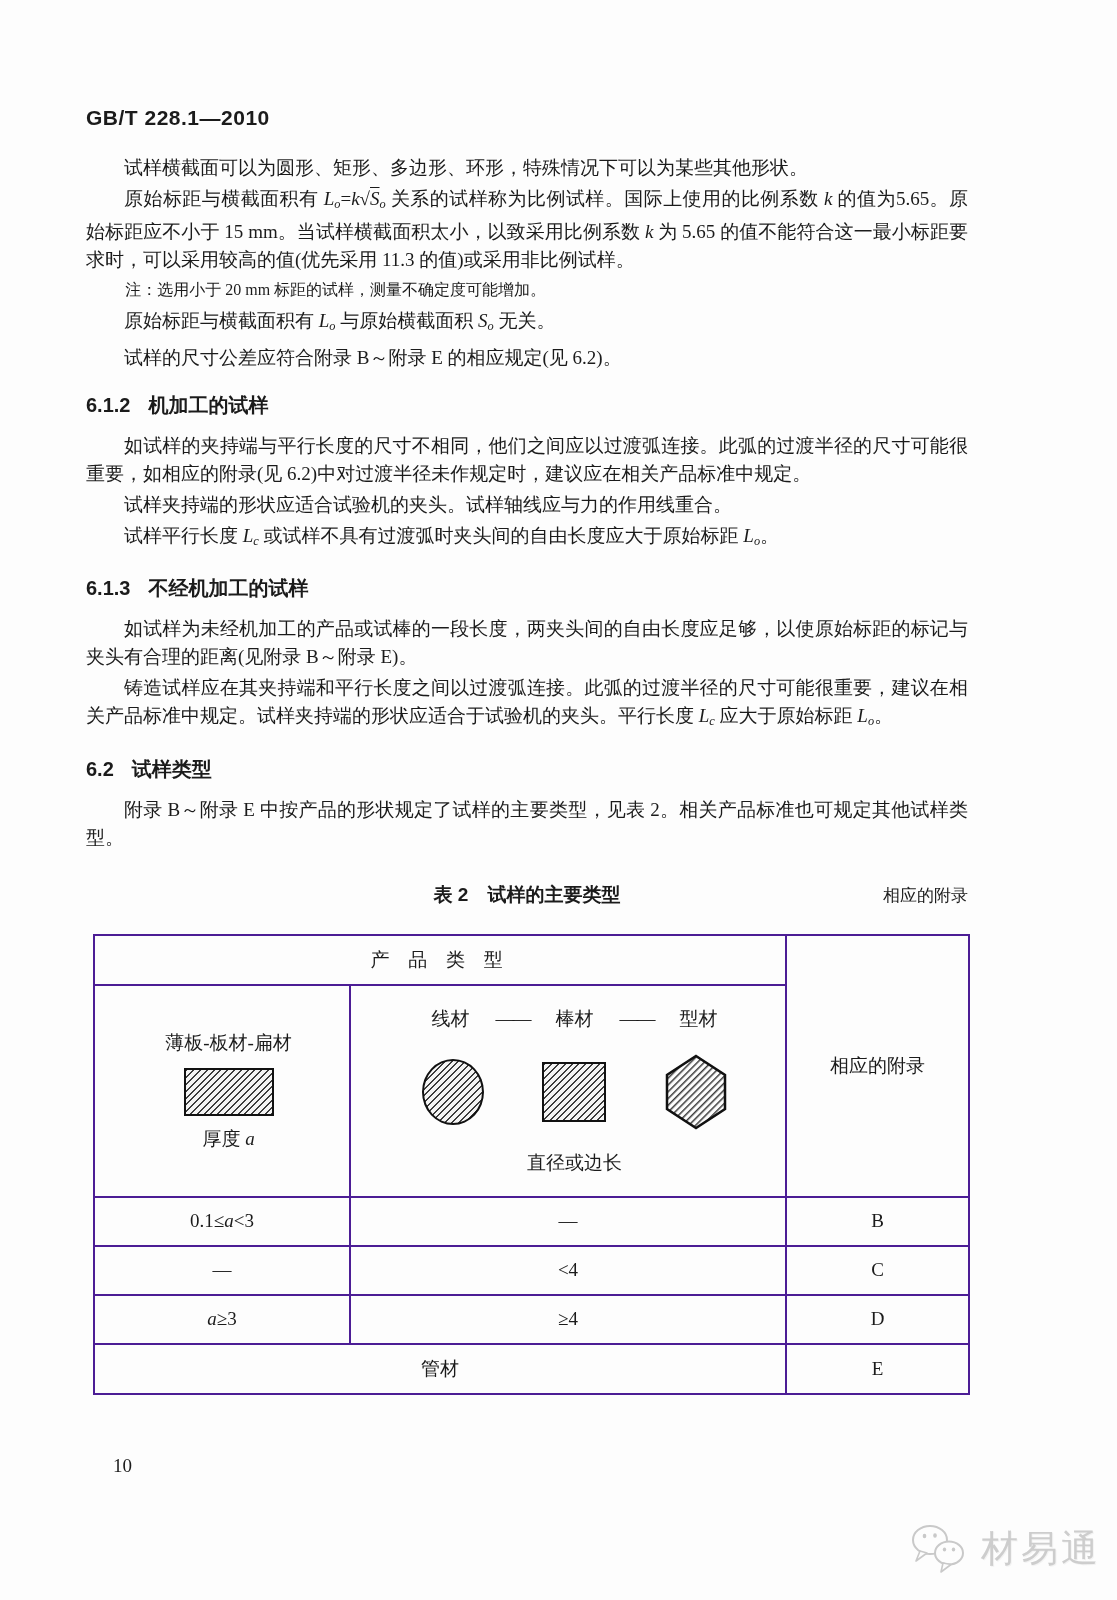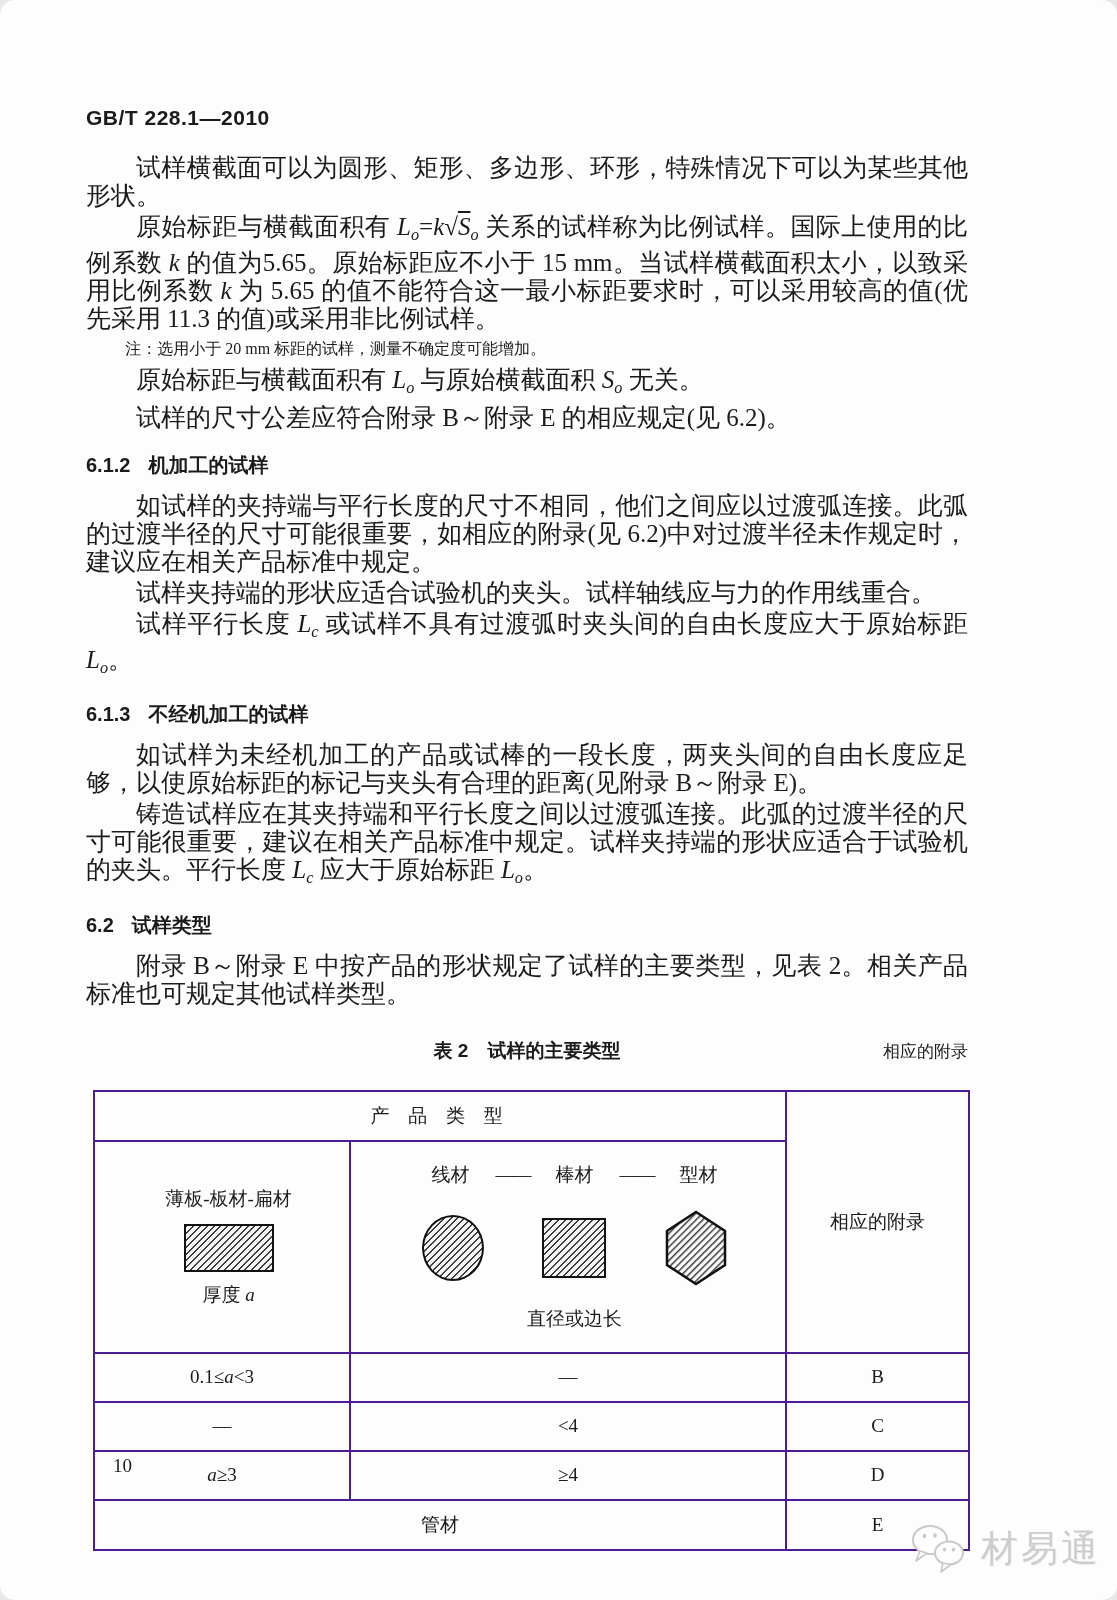--- a/index.html
+++ b/index.html
@@ -1,28 +1,28 @@
 <!DOCTYPE html>
 <html><head>
 <meta charset="utf-8">
 <style>
   html,body{margin:0;padding:0;background:#e8e8e8;}
   .page{
     position:relative; width:1117px; height:1600px; background:#fdfdfd;
     font-family:"Liberation Serif","DejaVu Serif",serif; color:#1b1b1b;
-    overflow:hidden; margin:0 auto;border-radius:15px;
+    overflow:hidden; margin:0 auto;
   }
   .content{ padding:106px 149px 0 86px; }
   .doc-code{
     font-family:"Liberation Sans","DejaVu Sans",sans-serif;
     font-weight:bold; font-size:21px; line-height:24px; margin-bottom:24px;
     letter-spacing:0.5px;
   }
   p.body-p{
-    font-size:25px; line-height:28px; text-align:justify;
+    font-size:19px; line-height:28px; text-align:justify;
     text-indent:2em; margin:0 0 3px 0;
   }
   p.note{
     font-size:16px; line-height:24px; text-indent:2.45em;
     margin:4px 0 5px 0; text-align:justify;
   }
   .heading{
     font-family:"Liberation Sans","DejaVu Sans",sans-serif;
     font-weight:bold; font-size:20px; line-height:26px;
     margin:20px 0 14px 0;

